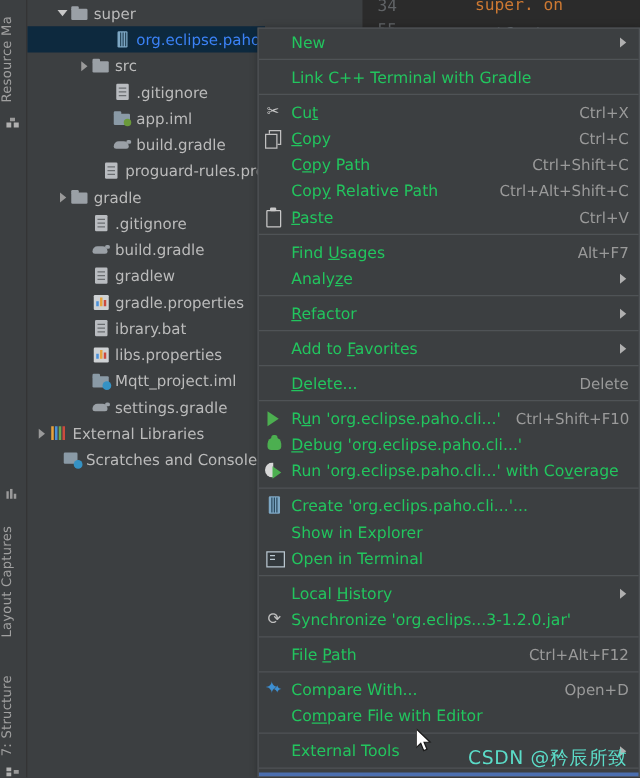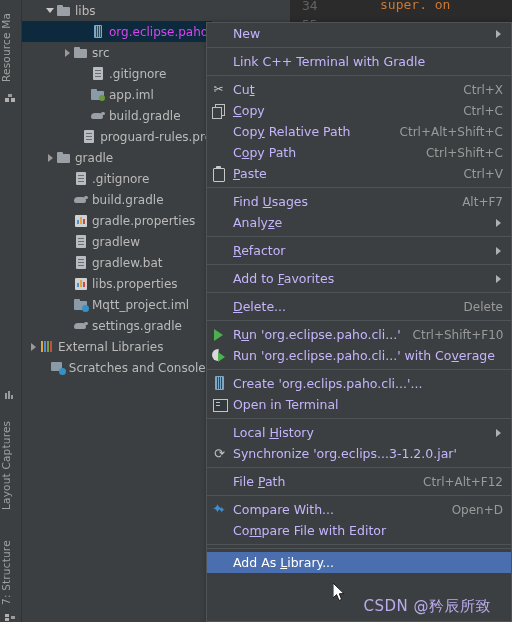--- a/index.html
+++ b/index.html
@@ -26,21 +26,21 @@
     writing-mode:vertical-rl; transform:rotate(180deg);
     text-align:left; letter-spacing:.2px;
   }
   .vtab.top { top:2px; }
   .vtab-icon { position:absolute; left:5px; width:11px; height:9px; }
 
   
   .tree { position:absolute; left:22px; top:0; width:190px; height:622px; background:#3c3f41; }
   .row { position:relative; height:21px; display:flex; align-items:center; white-space:nowrap; }
   .row.sel { background:#0d293e; }
-  .row.sel .lbl { color:#d946ef; }
+  .row.sel .lbl { color:#3b82f6; }
   .arrow { width:11px; height:11px; flex:0 0 11px; position:relative; }
   .arrow.r::before {
     content:""; position:absolute; left:3px; top:2px;
     border-left:5px solid #9a9a9a; border-top:4px solid transparent; border-bottom:4px solid transparent;
   }
   .arrow.d::before {
     content:""; position:absolute; left:1px; top:3px;
     border-top:5px solid #c8c8c8; border-left:4px solid transparent; border-right:4px solid transparent;
   }
   .ic { width:15px; height:15px; flex:0 0 15px; margin-right:4px; position:relative; }
@@ -74,21 +74,21 @@
   .menu {
     position:absolute; left:206px; top:22px; width:306px; height:600px;
     background:#3c3f41; border:1px solid #4f5356;
     box-shadow:2px 2px 7px rgba(0,0,0,.45);
     overflow:hidden;
   }
   .mi { position:relative; height:21px; display:flex; align-items:center; padding:0 8px 0 0; white-space:nowrap; cursor:default; }
   .mi.hl { background:#4b6eaf; }
   .mi.hl .mtext, .mi.hl u { color:#ffffff; }
   .micon { width:26px; flex:0 0 26px; height:21px; position:relative; }
-  .mtext { color:#c4b5fd; font-size:12.5px; flex:1 1 auto; }
+  .mtext { color:#22c55e; font-size:12.5px; flex:1 1 auto; }
   .mtext u { text-decoration:underline; }
   .mkey { color:#9a9a9a; font-size:12px; margin-left:12px; }
   .msub { margin-left:10px; width:8px; height:8px; position:relative; }
   .msub::before { content:""; position:absolute; left:1px; top:0; border-left:5px solid #b0b0b0; border-top:4px solid transparent; border-bottom:4px solid transparent; }
   .sep { height:1px; background:#4f5356; margin:3px 0; }
 
   
   .i-cut, .i-copy, .i-paste { position:absolute; left:5px; top:4px; width:13px; height:13px; }
   .i-cut { color:#c7c7c7; font-size:12px; line-height:13px; text-align:center; }
   .i-copy::before { content:""; position:absolute; left:3px; top:0; width:8px; height:10px; border:1px solid #c0c0c0; background:#3c3f41; }
@@ -105,21 +105,21 @@
   .i-term::before { content:""; position:absolute; left:6px; top:5px; width:13px; height:11px; border:1px solid #b9c6cf; background:#32383c; }
   .i-term::after { content:""; position:absolute; left:9px; top:8px; width:4px; height:1px; background:#b9c6cf; transform:rotate(0deg); box-shadow:0 3px 0 #b9c6cf; }
   .i-sync { position:absolute; left:6px; top:4px; width:13px; height:13px; color:#c0c0c0; font-size:13px; line-height:13px; text-align:center; }
   .i-cmp::before { content:"\2726"; position:absolute; left:5px; top:2px; color:#3d8fd1; font-size:13px; }
   .i-cmp::after  { content:"\2726"; position:absolute; left:11px; top:6px; color:#3d8fd1; font-size:9px; }
 
   
   .cursor { position:absolute; left:333px; top:583px; width:13px; height:19px; }
 
   
-  .wm { position:absolute; right:21px; bottom:6px; color:#c4b5fd; font-size:15px; letter-spacing:.5px; opacity:.92; }
+  .wm { position:absolute; right:10px; bottom:6px; color:#5eead4; font-size:15px; letter-spacing:.5px; opacity:.92; }
 </style>
 </head>
 <body>
 
 <div id="root">
 
   <div class="editor-bg">
 
     <div class="code-line code-num" style="left:12px; top:-2px;">34</div>
     <div class="code-line code-num" style="left:12px; top:17px;">55</div>
@@ -160,21 +160,21 @@
           <rect x="6" y="3" width="4" height="3" fill="#9a9a9a"></rect>
         </svg>
     </div>
   </div>
 
   <div class="tree" id="tree">
       <div class="row">
         <span style="display:inline-block;width:23px"></span>
         <span class="arrow d"></span>
         <span class="ic ic-folder"></span>
-        <span class="lbl">libs</span>
+        <span class="lbl">super</span>
       </div>
       <div class="row sel">
         <span style="display:inline-block;width:57px"></span>
         <span class="arrow"></span>
         <span class="ic ic-jar"></span>
         <span class="lbl">org.eclipse.paho</span>
       </div>
       <div class="row">
         <span style="display:inline-block;width:40px"></span>
         <span class="arrow r"></span>
@@ -221,38 +221,38 @@
       </div>
       <div class="row">
         <span style="display:inline-block;width:40px"></span>
         <span class="arrow"></span>
         <span class="ic ic-gradle"></span>
         <span class="lbl">build.gradle</span>
       </div>
       <div class="row">
         <span style="display:inline-block;width:40px"></span>
         <span class="arrow"></span>
+        <span class="ic ic-file"></span>
+        <span class="lbl">gradlew</span>
+      </div>
+      <div class="row">
+        <span style="display:inline-block;width:40px"></span>
+        <span class="arrow"></span>
         <span class="ic ic-props">
           <i class="b1"></i>
           <i class="b2"></i>
           <i class="b3"></i>
         </span>
         <span class="lbl">gradle.properties</span>
       </div>
       <div class="row">
         <span style="display:inline-block;width:40px"></span>
         <span class="arrow"></span>
         <span class="ic ic-file"></span>
-        <span class="lbl">gradlew</span>
-      </div>
-      <div class="row">
-        <span style="display:inline-block;width:40px"></span>
-        <span class="arrow"></span>
-        <span class="ic ic-file"></span>
-        <span class="lbl">gradlew.bat</span>
+        <span class="lbl">ibrary.bat</span>
       </div>
       <div class="row">
         <span style="display:inline-block;width:40px"></span>
         <span class="arrow"></span>
         <span class="ic ic-props">
           <i class="b1"></i>
           <i class="b2"></i>
           <i class="b3"></i>
         </span>
         <span class="lbl">libs.properties</span>
@@ -313,27 +313,27 @@
       </div>
       <div class="mi">
         <span class="micon">
           <i class="i-copy"></i>
         </span>
         <span class="mtext"><u>C</u>opy</span>
         <span class="mkey">Ctrl+C</span>
       </div>
       <div class="mi">
         <span class="micon"></span>
+        <span class="mtext">C<u>o</u>py Path</span>
+        <span class="mkey">Ctrl+Shift+C</span>
+      </div>
+      <div class="mi">
+        <span class="micon"></span>
         <span class="mtext">Cop<u>y</u> Relative Path</span>
         <span class="mkey">Ctrl+Alt+Shift+C</span>
-      </div>
-      <div class="mi">
-        <span class="micon"></span>
-        <span class="mtext">C<u>o</u>py Path</span>
-        <span class="mkey">Ctrl+Shift+C</span>
       </div>
       <div class="mi">
         <span class="micon">
           <i class="i-paste"></i>
         </span>
         <span class="mtext"><u>P</u>aste</span>
         <span class="mkey">Ctrl+V</span>
       </div>
       <div class="sep"></div>
       <div class="mi">
@@ -364,27 +364,35 @@
         <span class="mtext"><u>D</u>elete...</span>
         <span class="mkey">Delete</span>
       </div>
       <div class="sep"></div>
       <div class="mi">
         <span class="micon i-run"></span>
         <span class="mtext">R<u>u</u>n 'org.eclipse.paho.cli...'</span>
         <span class="mkey">Ctrl+Shift+F10</span>
       </div>
       <div class="mi">
+        <span class="micon i-debug"></span>
+        <span class="mtext"><u>D</u>ebug 'org.eclipse.paho.cli...'</span>
+      </div>
+      <div class="mi">
         <span class="micon i-cov"></span>
         <span class="mtext">Run 'org.eclipse.paho.cli...' with Co<u>v</u>erage</span>
       </div>
       <div class="sep"></div>
       <div class="mi">
         <span class="micon i-jar2"></span>
         <span class="mtext">Create 'org.eclips.paho.cli...'...</span>
+      </div>
+      <div class="mi">
+        <span class="micon"></span>
+        <span class="mtext">Show in Explorer</span>
       </div>
       <div class="mi">
         <span class="micon i-term"></span>
         <span class="mtext">Open in Terminal</span>
       </div>
       <div class="sep"></div>
       <div class="mi">
         <span class="micon"></span>
         <span class="mtext">Local <u>H</u>istory</span>
         <span class="msub"></span>
@@ -405,20 +413,25 @@
       <div class="mi">
         <span class="micon i-cmp"></span>
         <span class="mtext">Compare With...</span>
         <span class="mkey">Open+D</span>
       </div>
       <div class="mi">
         <span class="micon"></span>
         <span class="mtext">Co<u>m</u>pare File with Editor</span>
       </div>
       <div class="sep"></div>
+      <div class="mi">
+        <span class="micon"></span>
+        <span class="mtext">External Tools</span>
+        <span class="msub"></span>
+      </div>
       <div class="sep"></div>
       <div class="mi hl">
         <span class="micon"></span>
         <span class="mtext">Add As <u>L</u>ibrary...</span>
       </div>
     </div>
 
   <div class="cursor">
     <svg width="13" height="19" viewBox="0 0 13 19">
       <polygon points="0,0 0,15 3.6,11.6 6,17.5 8.6,16.4 6.3,10.8 11,10.6" fill="#ffffff" stroke="#1a1a1a" stroke-width="1"></polygon>

